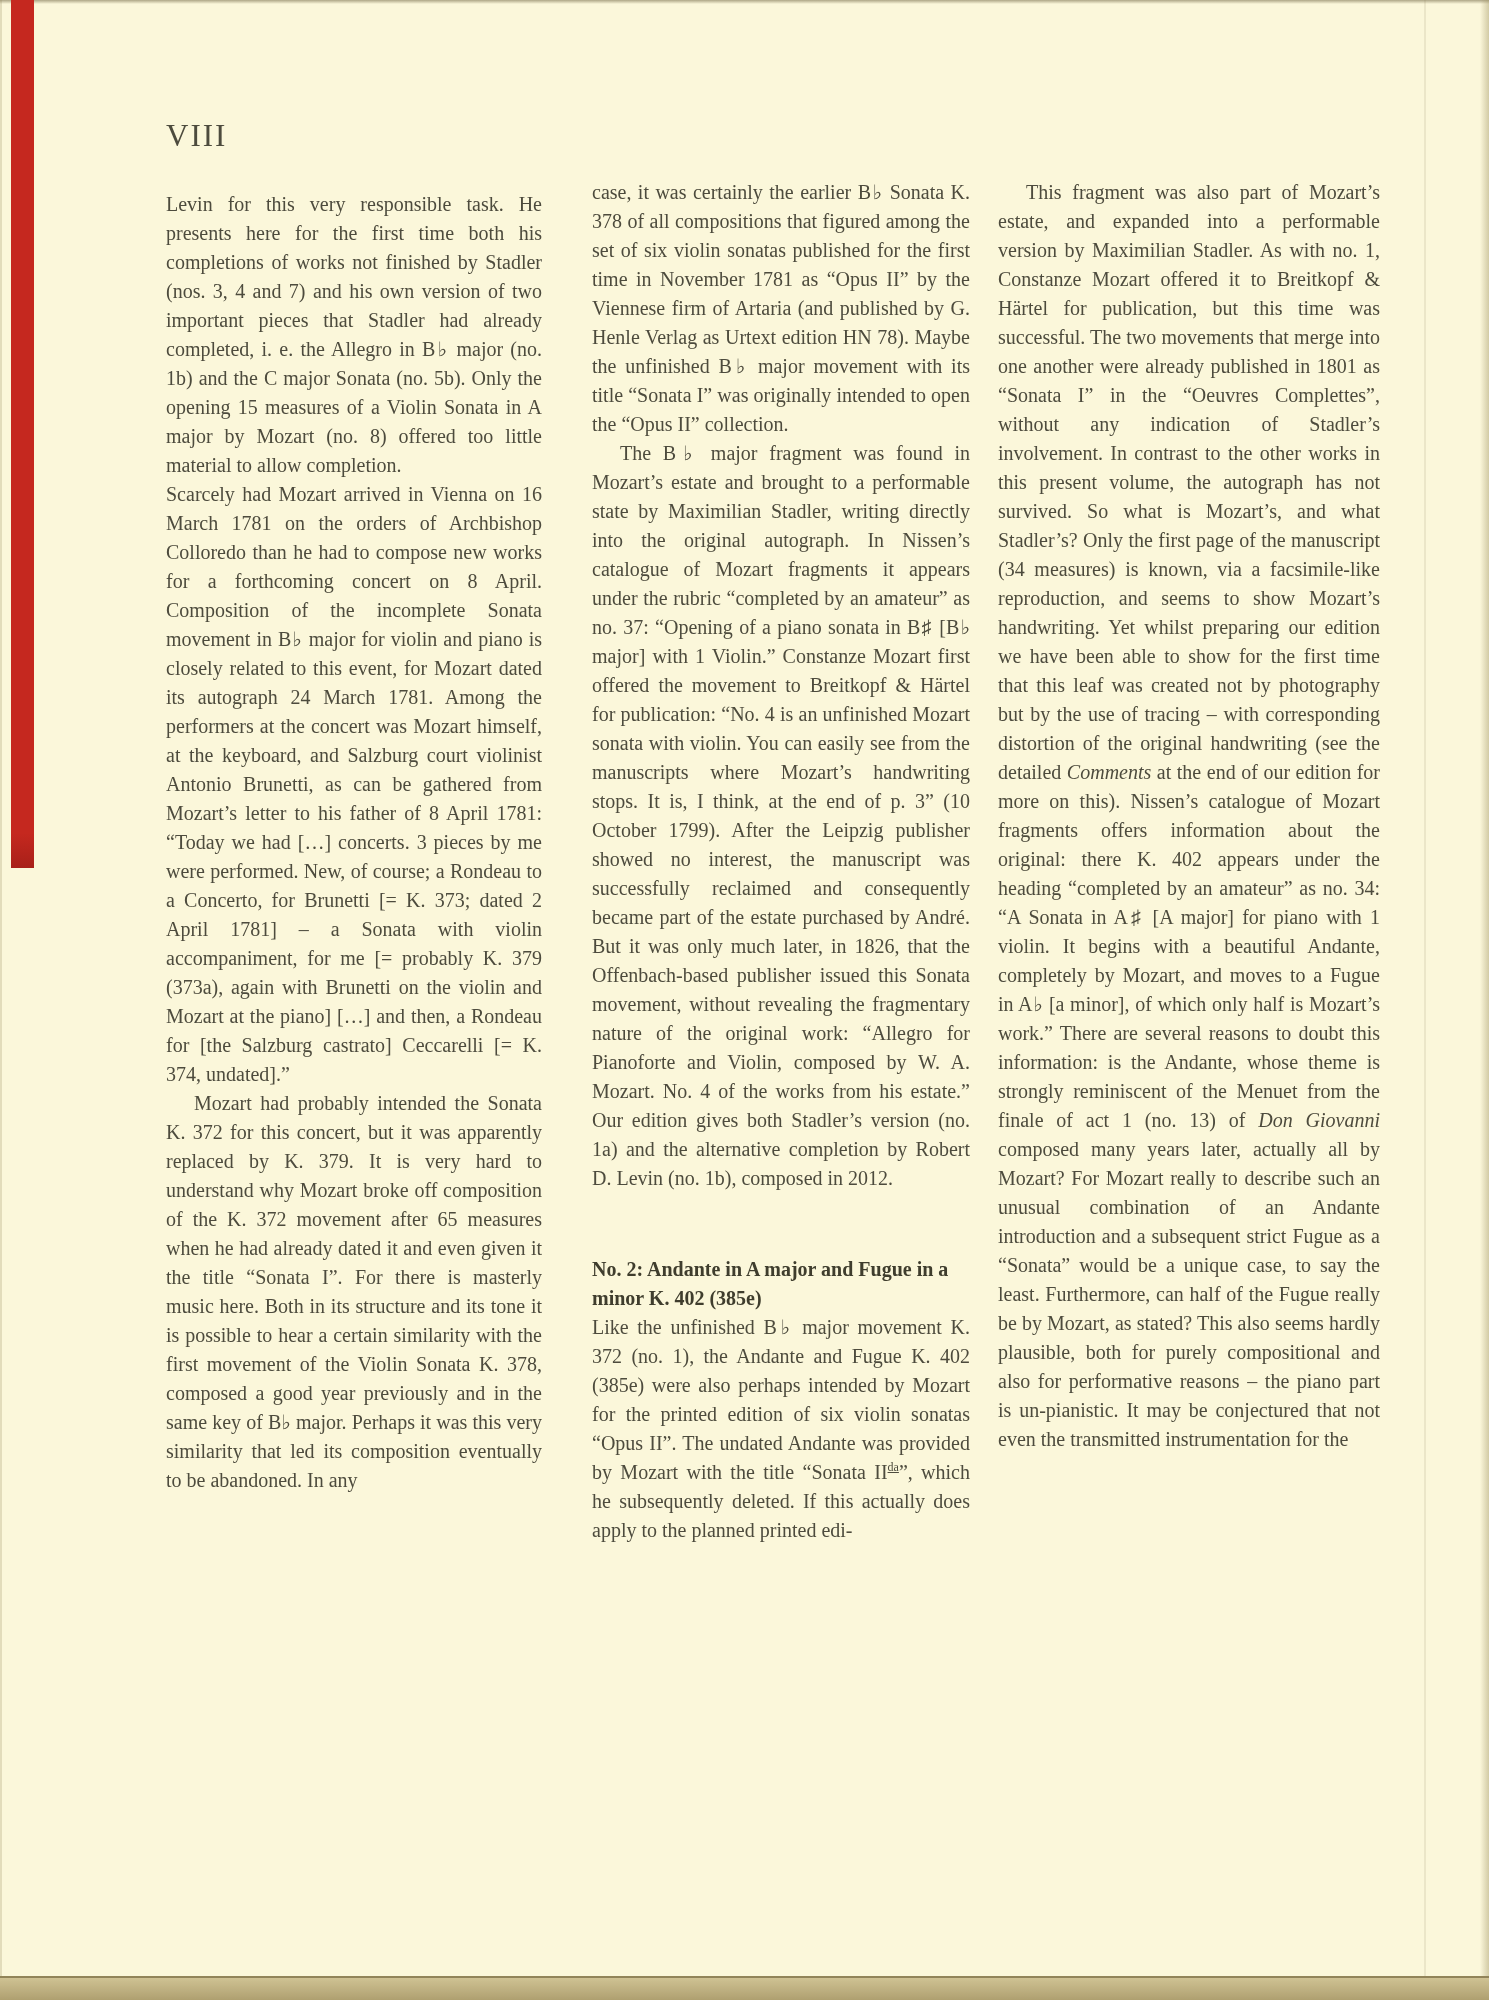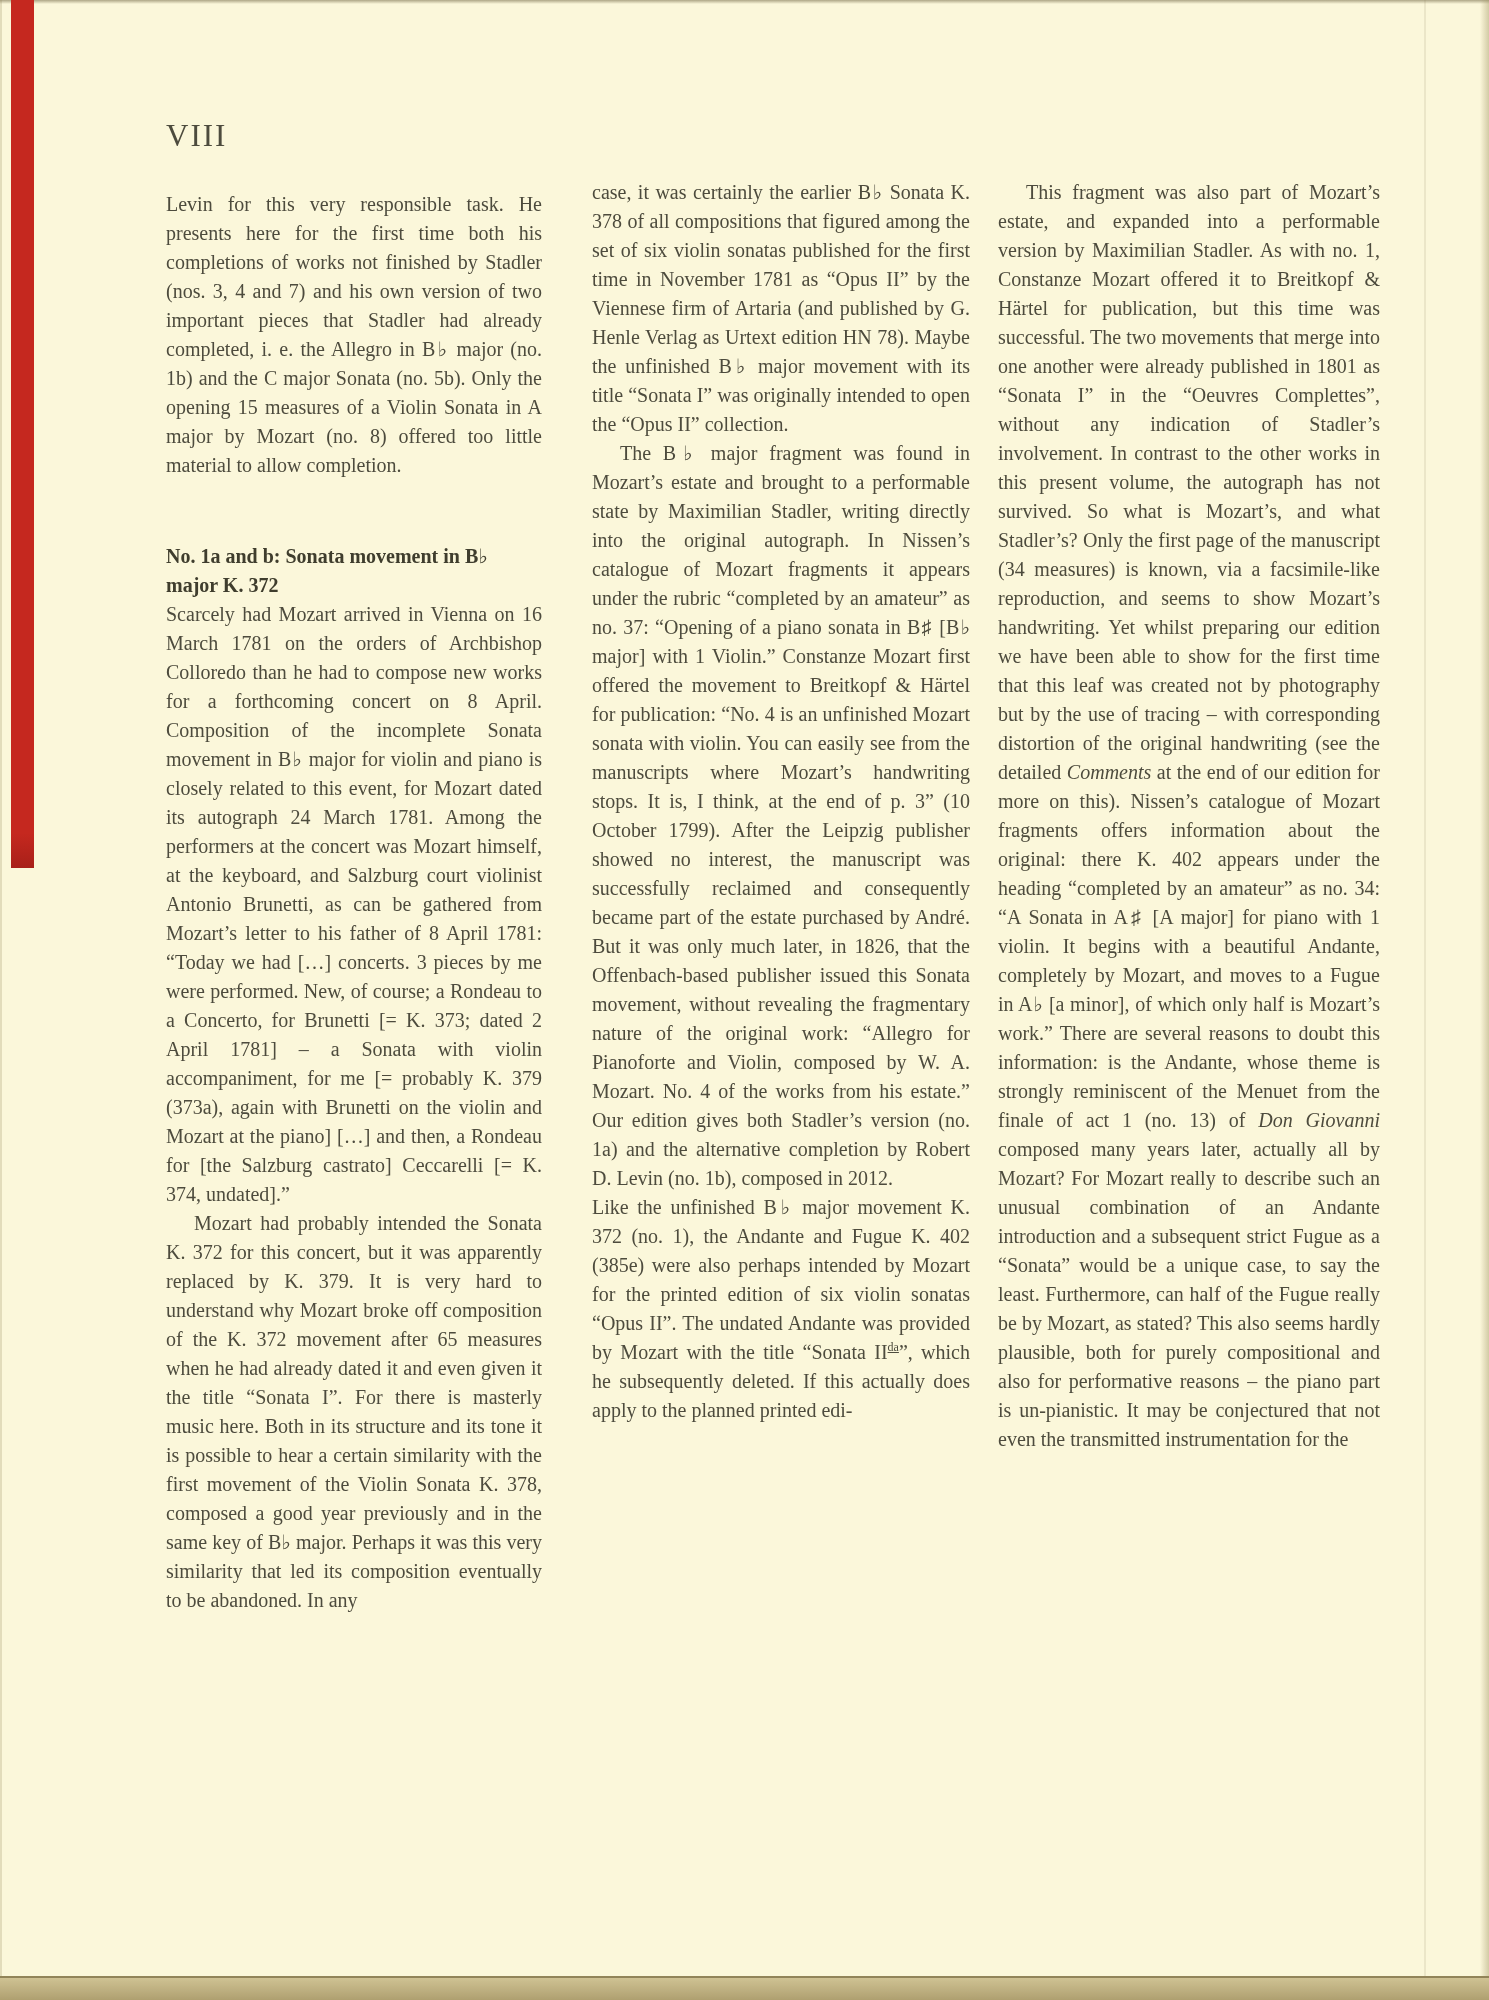--- a/index.html
+++ b/index.html
@@ -83,26 +83,26 @@
   <div class="left-edge"></div>
   <div class="right-crease"></div>
   <div class="right-edge"></div>
   <div class="red-strip"></div>
   <div class="bottom-edge"></div>
 
   <div class="page-number">VIII</div>
 
   <div class="col col1">
       <p><span>Levin for this very responsible task. He presents here for the first time both his completions of works not finished by Stadler (nos. 3, 4 and 7) and his own version of two important pieces that Stadler had already completed, i. e. the Allegro in B♭ major (no. 1b) and the C major Sonata (no. 5b). Only the opening 15 measures of a Violin Sonata in A major by Mozart (no. 8) offered too little material to allow completion.</span></p>
-      <h3><span>No. 1a and b: Sonata movement in B♭ major K. 372</span></h3>
       <p><span>Scarcely had Mozart arrived in Vienna on 16 March 1781 on the orders of Archbishop Colloredo than he had to compose new works for a forthcoming concert on 8 April. Composition of the incomplete Sonata movement in B♭ major for violin and piano is closely related to this event, for Mozart dated its autograph 24 March 1781. Among the performers at the concert was Mozart himself, at the keyboard, and Salzburg court violinist Antonio Brunetti, as can be gathered from Mozart’s letter to his father of 8 April 1781: “Today we had […] concerts. 3 pieces by me were performed. New, of course; a Rondeau to a Concerto, for Brunetti [= K. 373; dated 2 April 1781] – a Sonata with violin accompaniment, for me [= probably K. 379 (373a), again with Brunetti on the violin and Mozart at the piano] […] and then, a Rondeau for [the Salzburg castrato] Ceccarelli [= K. 374, undated].”</span></p>
       <p class="indent"><span>Mozart had probably intended the Sonata K. 372 for this concert, but it was apparently replaced by K. 379. It is very hard to understand why Mozart broke off composition of the K. 372 movement after 65 measures when he had already dated it and even given it the title “Sonata I”. For there is masterly music here. Both in its structure and its tone it is possible to hear a certain similarity with the first movement of the Violin Sonata K. 378, composed a good year previously and in the same key of B♭ major. Perhaps it was this very similarity that led its composition eventually to be abandoned. In any</span></p>
     </div>
   <div class="col col2">
       <p><span>case, it was certainly the earlier B♭ Sonata K. 378 of all compositions that figured among the set of six violin sonatas published for the first time in November 1781 as “Opus II” by the Viennese firm of Artaria (and published by G. Henle Verlag as Urtext edition HN 78). Maybe the unfinished B♭ major movement with its title “Sonata I” was originally intended to open the “Opus II” collection.</span></p>
       <p class="indent"><span>The B♭ major fragment was found in Mozart’s estate and brought to a performable state by Maximilian Stadler, writing directly into the original autograph. In Nissen’s catalogue of Mozart fragments it appears under the rubric “completed by an amateur” as no. 37: “Opening of a piano sonata in B♯ [B♭ major] with 1 Violin.” Constanze Mozart first offered the movement to Breitkopf &amp; Härtel for publication: “No. 4 is an unfinished Mozart sonata with violin. You can easily see from the manuscripts where Mozart’s handwriting stops. It is, I think, at the end of p. 3” (10 October 1799). After the Leipzig publisher showed no interest, the manuscript was successfully reclaimed and consequently became part of the estate purchased by André. But it was only much later, in 1826, that the Offenbach-based publisher issued this Sonata movement, without revealing the fragmentary nature of the original work: “Allegro for Pianoforte and Violin, composed by W. A. Mozart. No. 4 of the works from his estate.” Our edition gives both Stadler’s version (no. 1a) and the alternative completion by Robert D. Levin (no. 1b), composed in 2012.</span></p>
+      <h3><span>No. 2: Andante in A major and Fugue in a minor K. 402 (385e)</span></h3>
       <p><span>Like the unfinished B♭ major movement K. 372 (no. 1), the Andante and Fugue K. 402 (385e) were also perhaps intended by Mozart for the printed edition of six violin sonatas “Opus II”. The undated Andante was provided by Mozart with the title “Sonata II</span><sup>da</sup><span>”, which he subsequently deleted. If this actually does apply to the planned printed edi-</span></p>
     </div>
   <div class="col col3">
       <p class="indent"><span>This fragment was also part of Mozart’s estate, and expanded into a performable version by Maximilian Stadler. As with no. 1, Constanze Mozart offered it to Breitkopf &amp; Härtel for publication, but this time was successful. The two movements that merge into one another were already published in 1801 as “Sonata I” in the “Oeuvres Complettes”, without any indication of Stadler’s involvement. In contrast to the other works in this present volume, the autograph has not survived. So what is Mozart’s, and what Stadler’s? Only the first page of the manuscript (34 measures) is known, via a facsimile-like reproduction, and seems to show Mozart’s handwriting. Yet whilst preparing our edition we have been able to show for the first time that this leaf was created not by photography but by the use of tracing – with corresponding distortion of the original handwriting (see the detailed </span><span style="font-style: italic;">Comments</span><span> at the end of our edition for more on this). Nissen’s catalogue of Mozart fragments offers information about the original: there K. 402 appears under the heading “completed by an amateur” as no. 34: “A Sonata in A♯ [A major] for piano with 1 violin. It begins with a beautiful Andante, completely by Mozart, and moves to a Fugue in A♭ [a minor], of which only half is Mozart’s work.” There are several reasons to doubt this information: is the Andante, whose theme is strongly reminiscent of the Menuet from the finale of act 1 (no. 13) of </span><span style="font-style: italic;">Don Giovanni</span><span> composed many years later, actually all by Mozart? For Mozart really to describe such an unusual combination of an Andante introduction and a subsequent strict Fugue as a “Sonata” would be a unique case, to say the least. Furthermore, can half of the Fugue really be by Mozart, as stated? This also seems hardly plausible, both for purely compositional and also for performative reasons – the piano part is un-pianistic. It may be conjectured that not even the transmitted instrumentation for the</span></p>
     </div>
 
 </div>
 
 </body></html>

